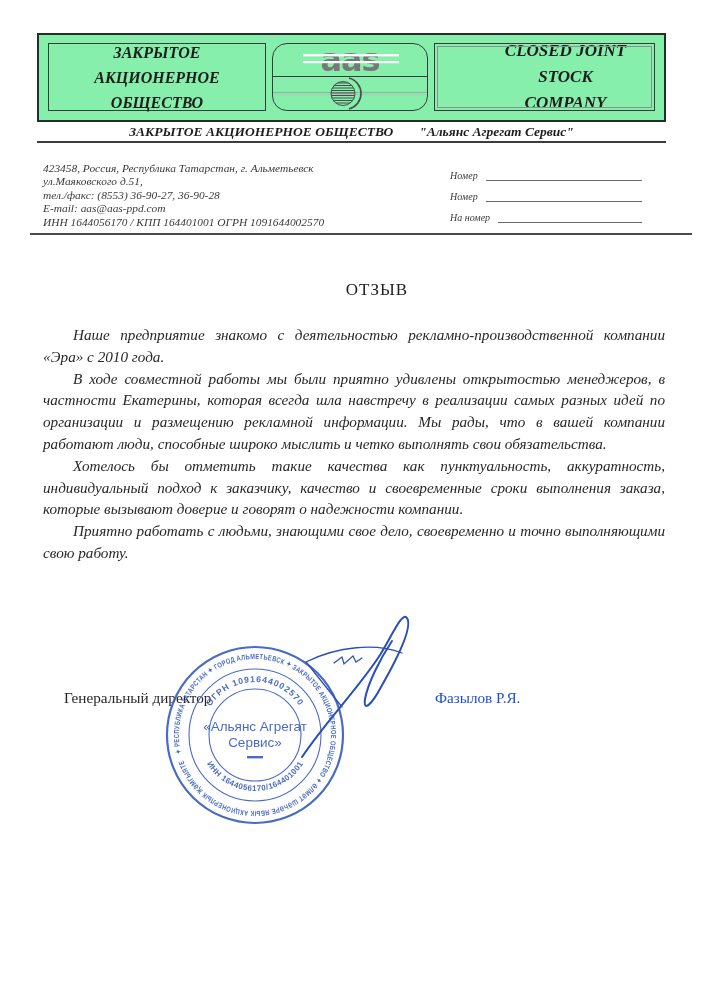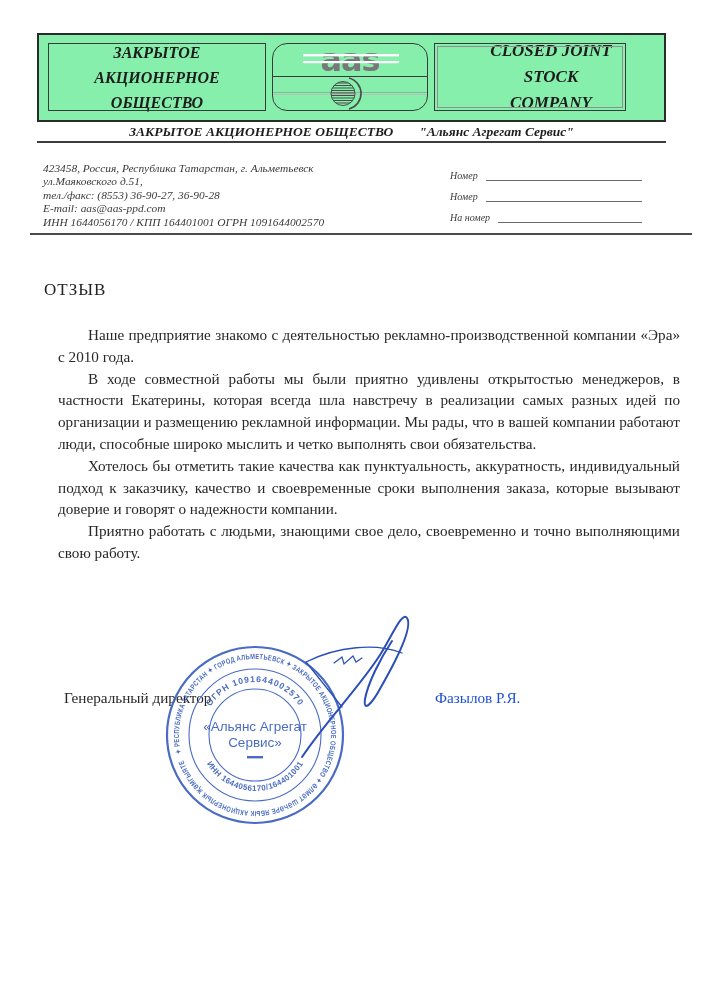--- a/index.html
+++ b/index.html
@@ -13,38 +13,38 @@
     position:absolute;left:37px;top:33px;width:629px;height:89px;
     border:2px solid #2b2b2b;box-sizing:border-box;background:#86efac;
   }
   .hdr-cell{
     position:absolute;top:8px;height:68px;border:1px solid #3a3a3a;
     box-sizing:border-box;display:flex;flex-direction:column;
     align-items:center;justify-content:center;text-align:center;
   }
   .hdr-left{left:9px;width:218px;font-weight:bold;font-style:italic;font-size:16px;line-height:25px;color:#1d1d1d;}
   .hdr-mid{left:233px;width:156px;padding:0;border-radius:15px;}
-  .hdr-right{left:395px;width:192px;font-weight:bold;font-style:italic;font-size:17px;line-height:26px;color:#1d1d1d;outline:1px solid #8f8f8f;outline-offset:-4px;padding-left:42px;}
+  .hdr-right{left:395px;width:221px;font-weight:bold;font-style:italic;font-size:17px;line-height:26px;color:#1d1d1d;outline:1px solid #8f8f8f;outline-offset:-4px;padding-left:42px;}
   .mid-row-top{width:100%;height:33px;border-bottom:1px solid #3a3a3a;box-sizing:border-box;display:flex;align-items:center;justify-content:center;}
   .mid-row-bot{width:100%;height:33px;display:flex;align-items:center;justify-content:center;}
   .caption{
     position:absolute;left:37px;top:124px;width:629px;text-align:center;
     font-weight:bold;font-style:italic;font-size:13.5px;color:#1d1d1d;
     display:flex;justify-content:center;gap:26px;white-space:nowrap;
   }
   .caption-rule{position:absolute;left:37px;top:141px;width:629px;height:2px;background:#3c3c3c;}
   
   .addr{position:absolute;left:43px;top:162px;font-style:italic;font-size:11.4px;line-height:13.4px;color:#3a3a3a;}
   .refs{position:absolute;left:450px;top:168px;width:192px;font-style:italic;font-size:10px;color:#3a3a3a;}
   .ref-row{display:flex;align-items:flex-end;height:13px;margin-bottom:8px;}
   .ref-line{flex:1;border-bottom:1px solid #6a6a6a;margin-left:8px;height:11px;}
   .main-rule{position:absolute;left:30px;top:233px;width:662px;height:2px;background:#4a4a4a;}
   
-  .doc-title{position:absolute;left:44px;top:280px;width:640px;font-size:17px;letter-spacing:1px;color:#222;}
-  .body-text{position:absolute;left:58px;top:324px;width:622px;}
+  .doc-title{position:absolute;left:57px;top:280px;width:640px;text-align:center;font-size:17px;letter-spacing:1px;color:#222;}
+  .body-text{position:absolute;left:43px;top:324px;width:622px;font-style:italic;}
   .body-text p{margin:0;text-indent:30px;text-align:justify;font-size:15.2px;line-height:21.8px;color:#272727;}
   
   .sig-title{position:absolute;left:64px;top:689px;font-size:15.2px;color:#272727;}
   .sig-name{position:absolute;left:435px;top:689px;font-size:15.2px;color:#1d4ed8;}
   .stamp{position:absolute;left:163px;top:643px;width:184px;height:184px;opacity:.92;}
   .autograph{position:absolute;left:280px;top:593px;width:160px;height:175px;}
   .stamp text{font-family:"Liberation Sans", sans-serif;}
 </style>
 </head>
 <body>

